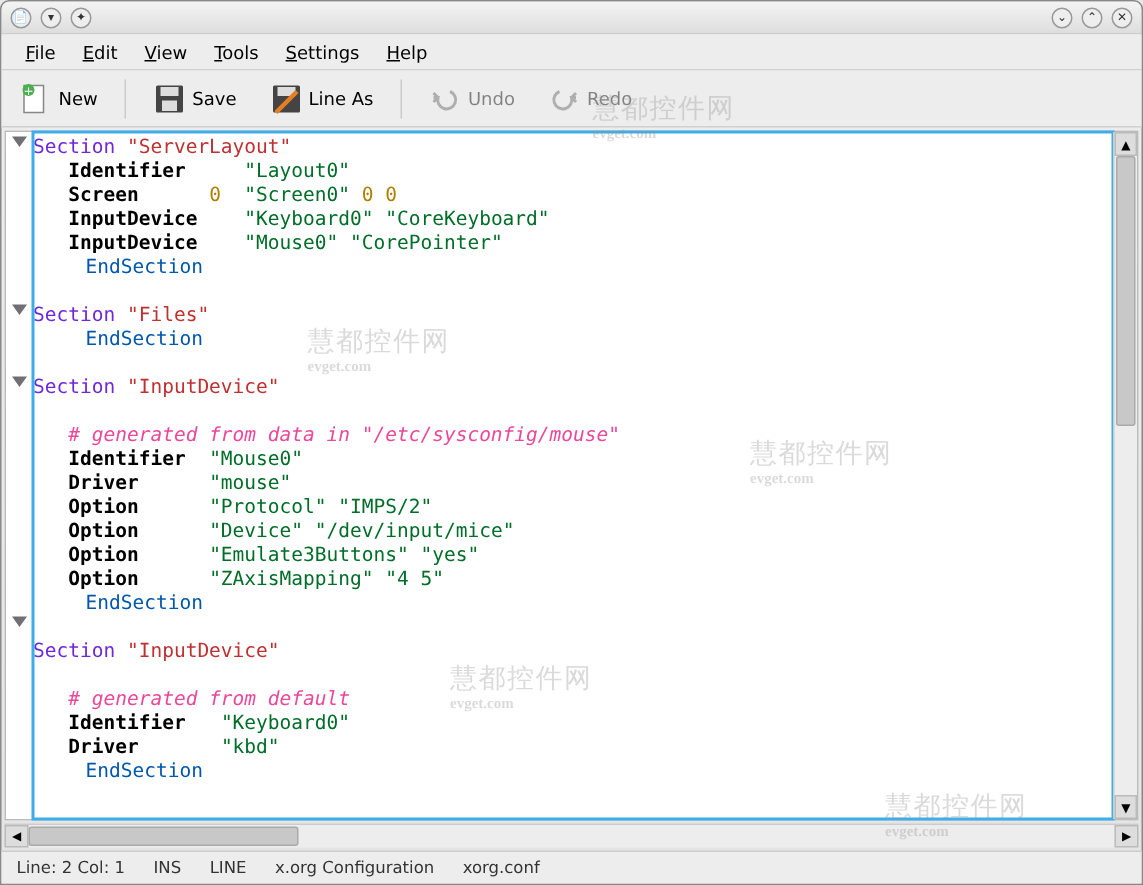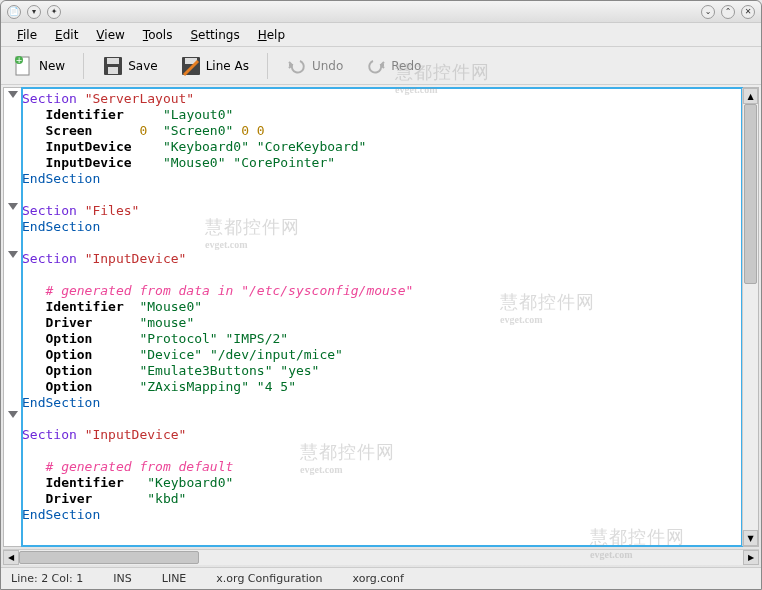--- a/index.html
+++ b/index.html
@@ -18,31 +18,31 @@
 .tool-icon { width: 22px; height: 22px; display: flex; align-items: center; justify-content: center; }
 .toolsep { width: 1px; height: 26px; background: #ccc; }
 .editor-wrap { flex: 1; display: flex; background: #fff; margin: 2px; border: 1px solid #bbb; position: relative; }
 .fold-gutter { width: 18px; background: #fff; border-right: none; padding-top: 3px; }
 .fold-mark { width: 0; height: 0; border-left: 5px solid transparent; border-right: 5px solid transparent; border-top: 7px solid #707074; margin: 0 auto; }
 .editor { flex: 1; font-family: "DejaVu Sans Mono", "Liberation Mono", monospace; font-size: 13px; line-height: 16px; white-space: pre; padding: 3px 6px 3px 0; color: #000; overflow: hidden; outline: 2px solid #3daee9; outline-offset: -1px; }
 .kw { font-weight: bold; color: #000; }
 .str { color: #bf3030; }
 .num { color: #b07e00; }
 .cmt { color: #ec4899; font-style: italic; }
-.end { color: #0057ae; font-weight: normal; }
+.end { color: #0057ae; font-weight: normal; padding-left: 35px; }
 .sec { color: #6d28d9; }
 .val { color: #006e28; }
 .scrollbar-v { width: 16px; background: #ededed; border-left: 1px solid #ccc; display: flex; flex-direction: column; }
 .sb-btn { height: 16px; background: #ddd; border: 1px solid #bbb; display: flex; align-items: center; justify-content: center; font-size: 8px; cursor: pointer; }
 .sb-track { flex: 1; position: relative; }
 .sb-thumb { position: absolute; top: 0; left: 1px; right: 1px; height: 180px; background: #c8c8c8; border: 1px solid #aaa; border-radius: 2px; }
 .hscroll { height: 16px; background: #ededed; border-top: 1px solid #ccc; margin: 0 2px 2px 2px; display: flex; }
 .hscroll .sb-track { flex: 1; position: relative; }
 .hscroll .sb-thumb { left: 0; top: 1px; bottom: 1px; width: 180px; height: auto; }
-.statusbar { height: 22px; display: flex; align-items: center; padding: 0 10px; gap: 30px; background: #ededed; border-top: 1px solid #ccc; font-size: 11px; color: #333; }
+.statusbar { height: 22px; display: flex; align-items: center; padding: 0 10px; gap: 19px; background: #ededed; border-top: 1px solid #ccc; font-size: 11px; color: #333; }
 .watermark { position: absolute; font-family: "SimSun", serif; font-size: 18px; color: rgba(150,150,150,0.35); pointer-events: none; letter-spacing: 1px; }
 .wm-en { display:block; font-size: 10px; letter-spacing: 0; font-weight: bold; }
 </style>
 </head>
 <body>
 
 <div class="window">
 
   <div class="titlebar">
     <div class="title-left">

